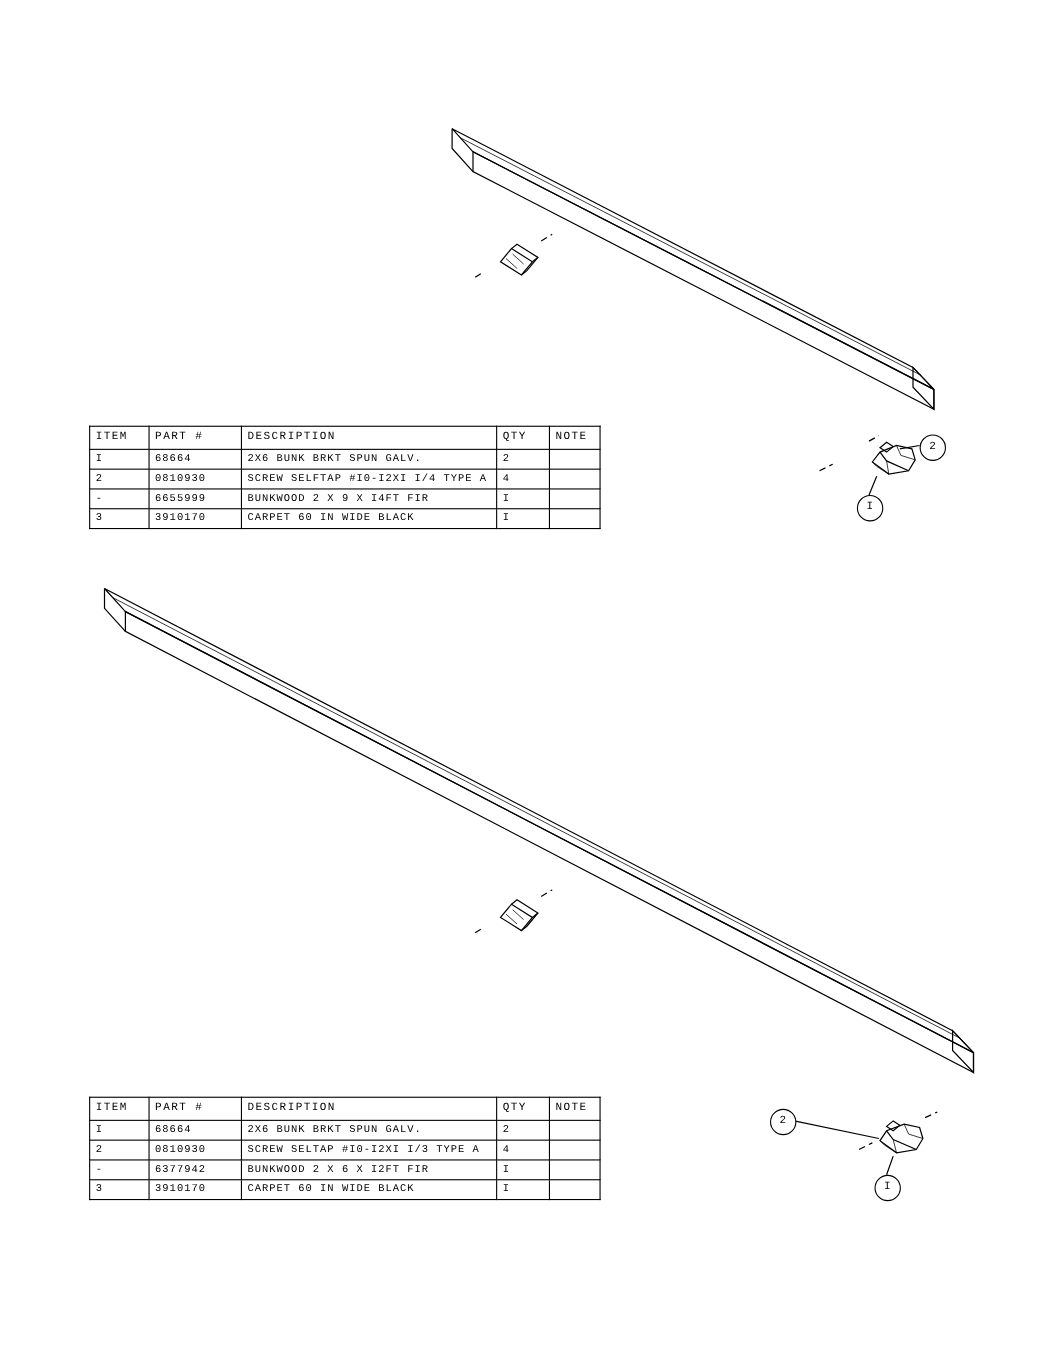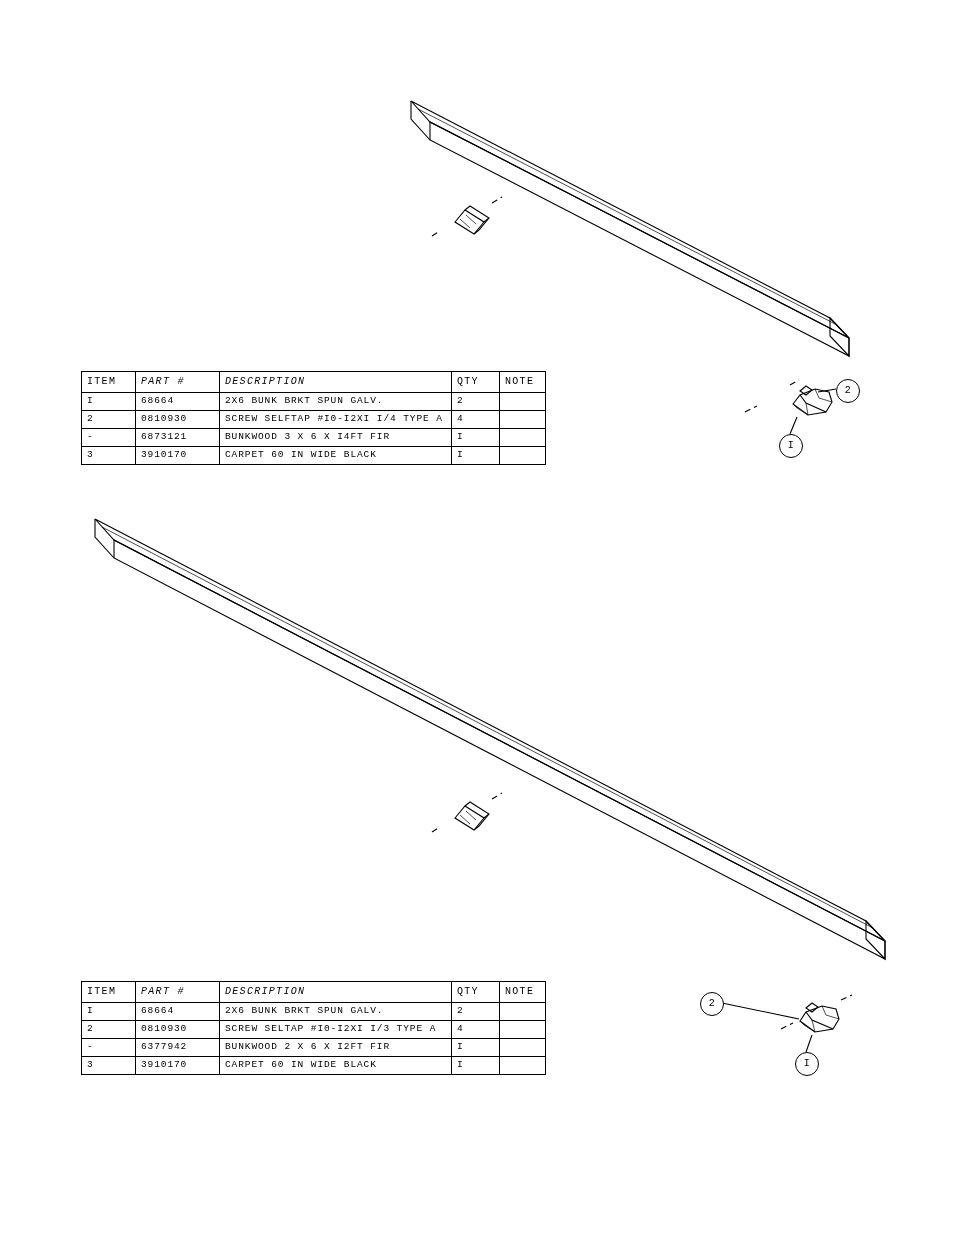--- a/index.html
+++ b/index.html
@@ -10,21 +10,21 @@
   body {
     width: 954px;
     height: 1235px;
     position: relative;
     font-family: "Liberation Sans", sans-serif;
     color: #000000;
     overflow: hidden;
   }
   .page {
     position: absolute;
-    left: 0; top: 0;
+    left: 0; top: 16px;
     width: 954px;
     height: 955px;
   }
   svg.art {
     position: absolute;
     left: 0; top: 0;
     width: 954px;
     height: 1235px;
     pointer-events: none;
   }
@@ -48,22 +48,22 @@
     line-height: 14px;
     color: #000;
   }
   .parts-table thead th {
     font-size: 10px;
     letter-spacing: 1.3px;
     height: 17px;
     line-height: 17px;
   }
   .col-item   { width: 44px; }
-  .col-part   { width: 74px; font-style: italic; }
-  .col-desc   { width: 222px; font-style: italic; }
+  .col-part   { width: 74px; }
+  .col-desc   { width: 222px; }
   .col-qty    { width: 38px; }
   .col-note   { width: 36px; }
 
   #table-1 { left: 81px; top: 371px; }
   #table-2 { left: 81px; top: 981px; }
 
   
   .callout {
     position: absolute;
     width: 22px;
@@ -200,22 +200,22 @@
       </tr>
       <tr>
         <td>2</td>
         <td>0810930</td>
         <td>SCREW SELFTAP #I0-I2XI I/4 TYPE A</td>
         <td>4</td>
         <td></td>
       </tr>
       <tr>
         <td>-</td>
-        <td>6873121</td>
-        <td>BUNKWOOD   3 X 6 X I4FT FIR</td>
+        <td>6655999</td>
+        <td>BUNKWOOD   2 X 9 X I4FT FIR</td>
         <td>I</td>
         <td></td>
       </tr>
       <tr>
         <td>3</td>
         <td>3910170</td>
         <td>CARPET 60  IN WIDE BLACK</td>
         <td>I</td>
         <td></td>
       </tr>

